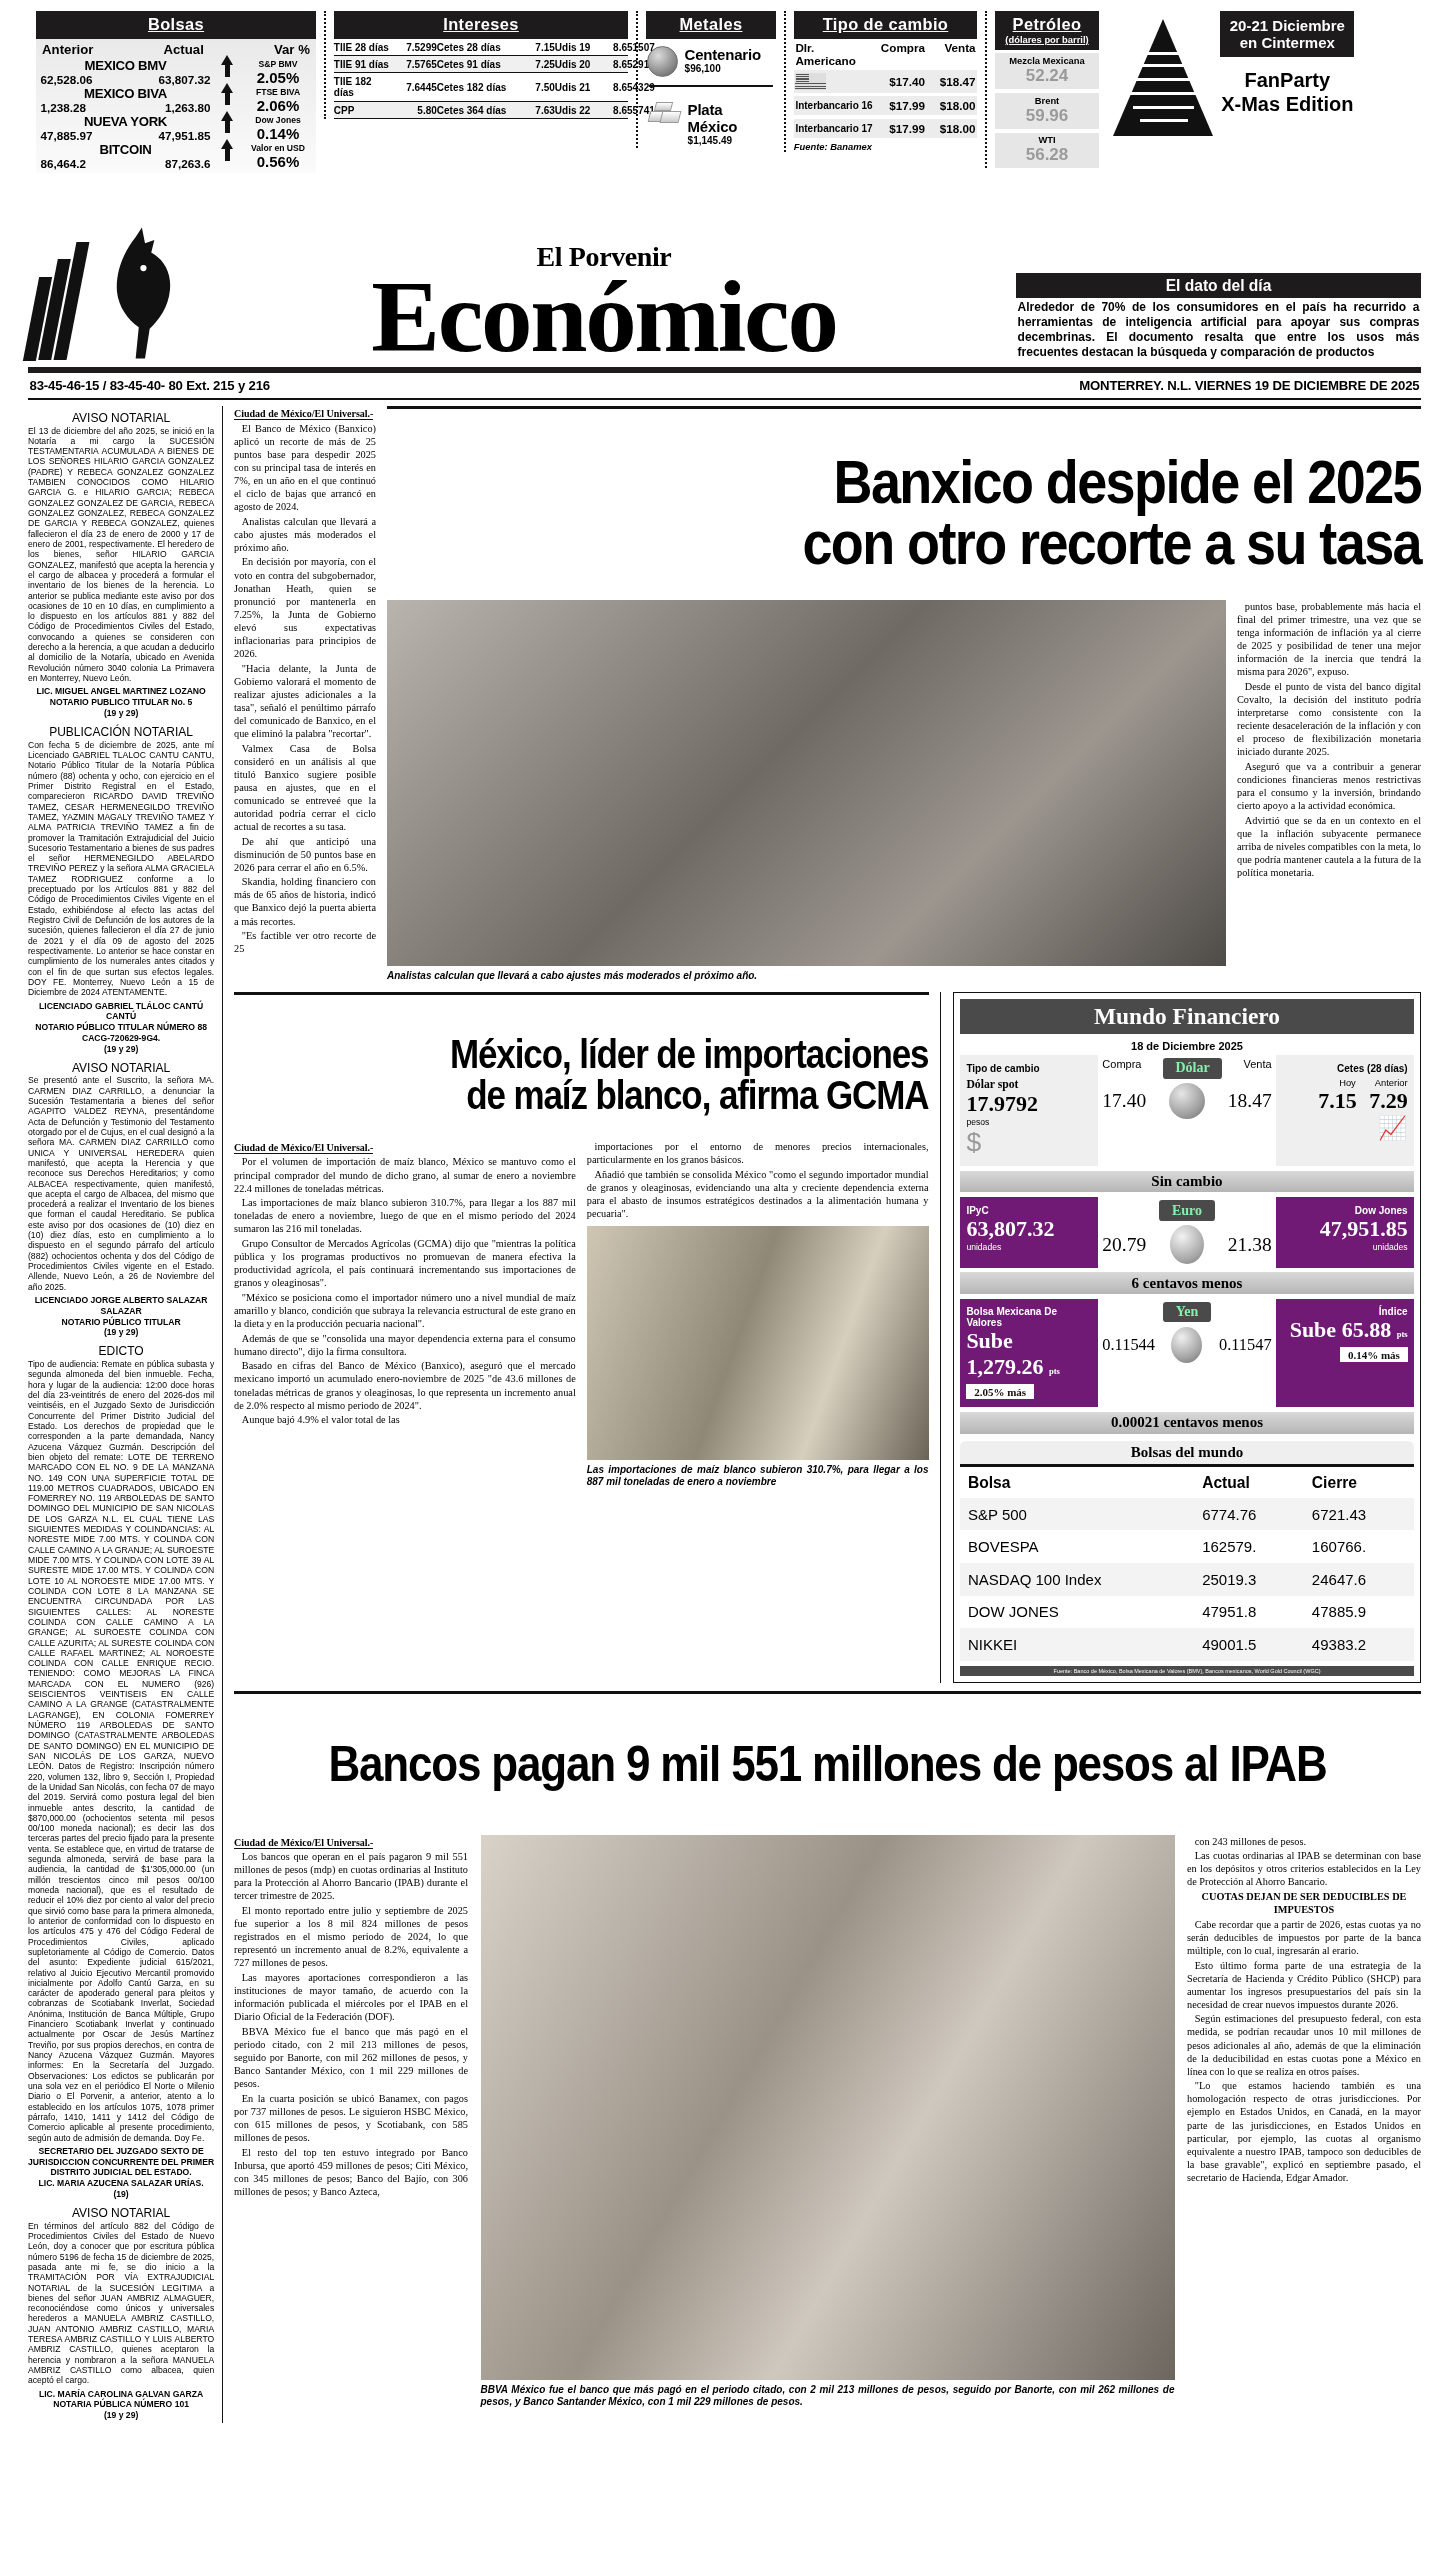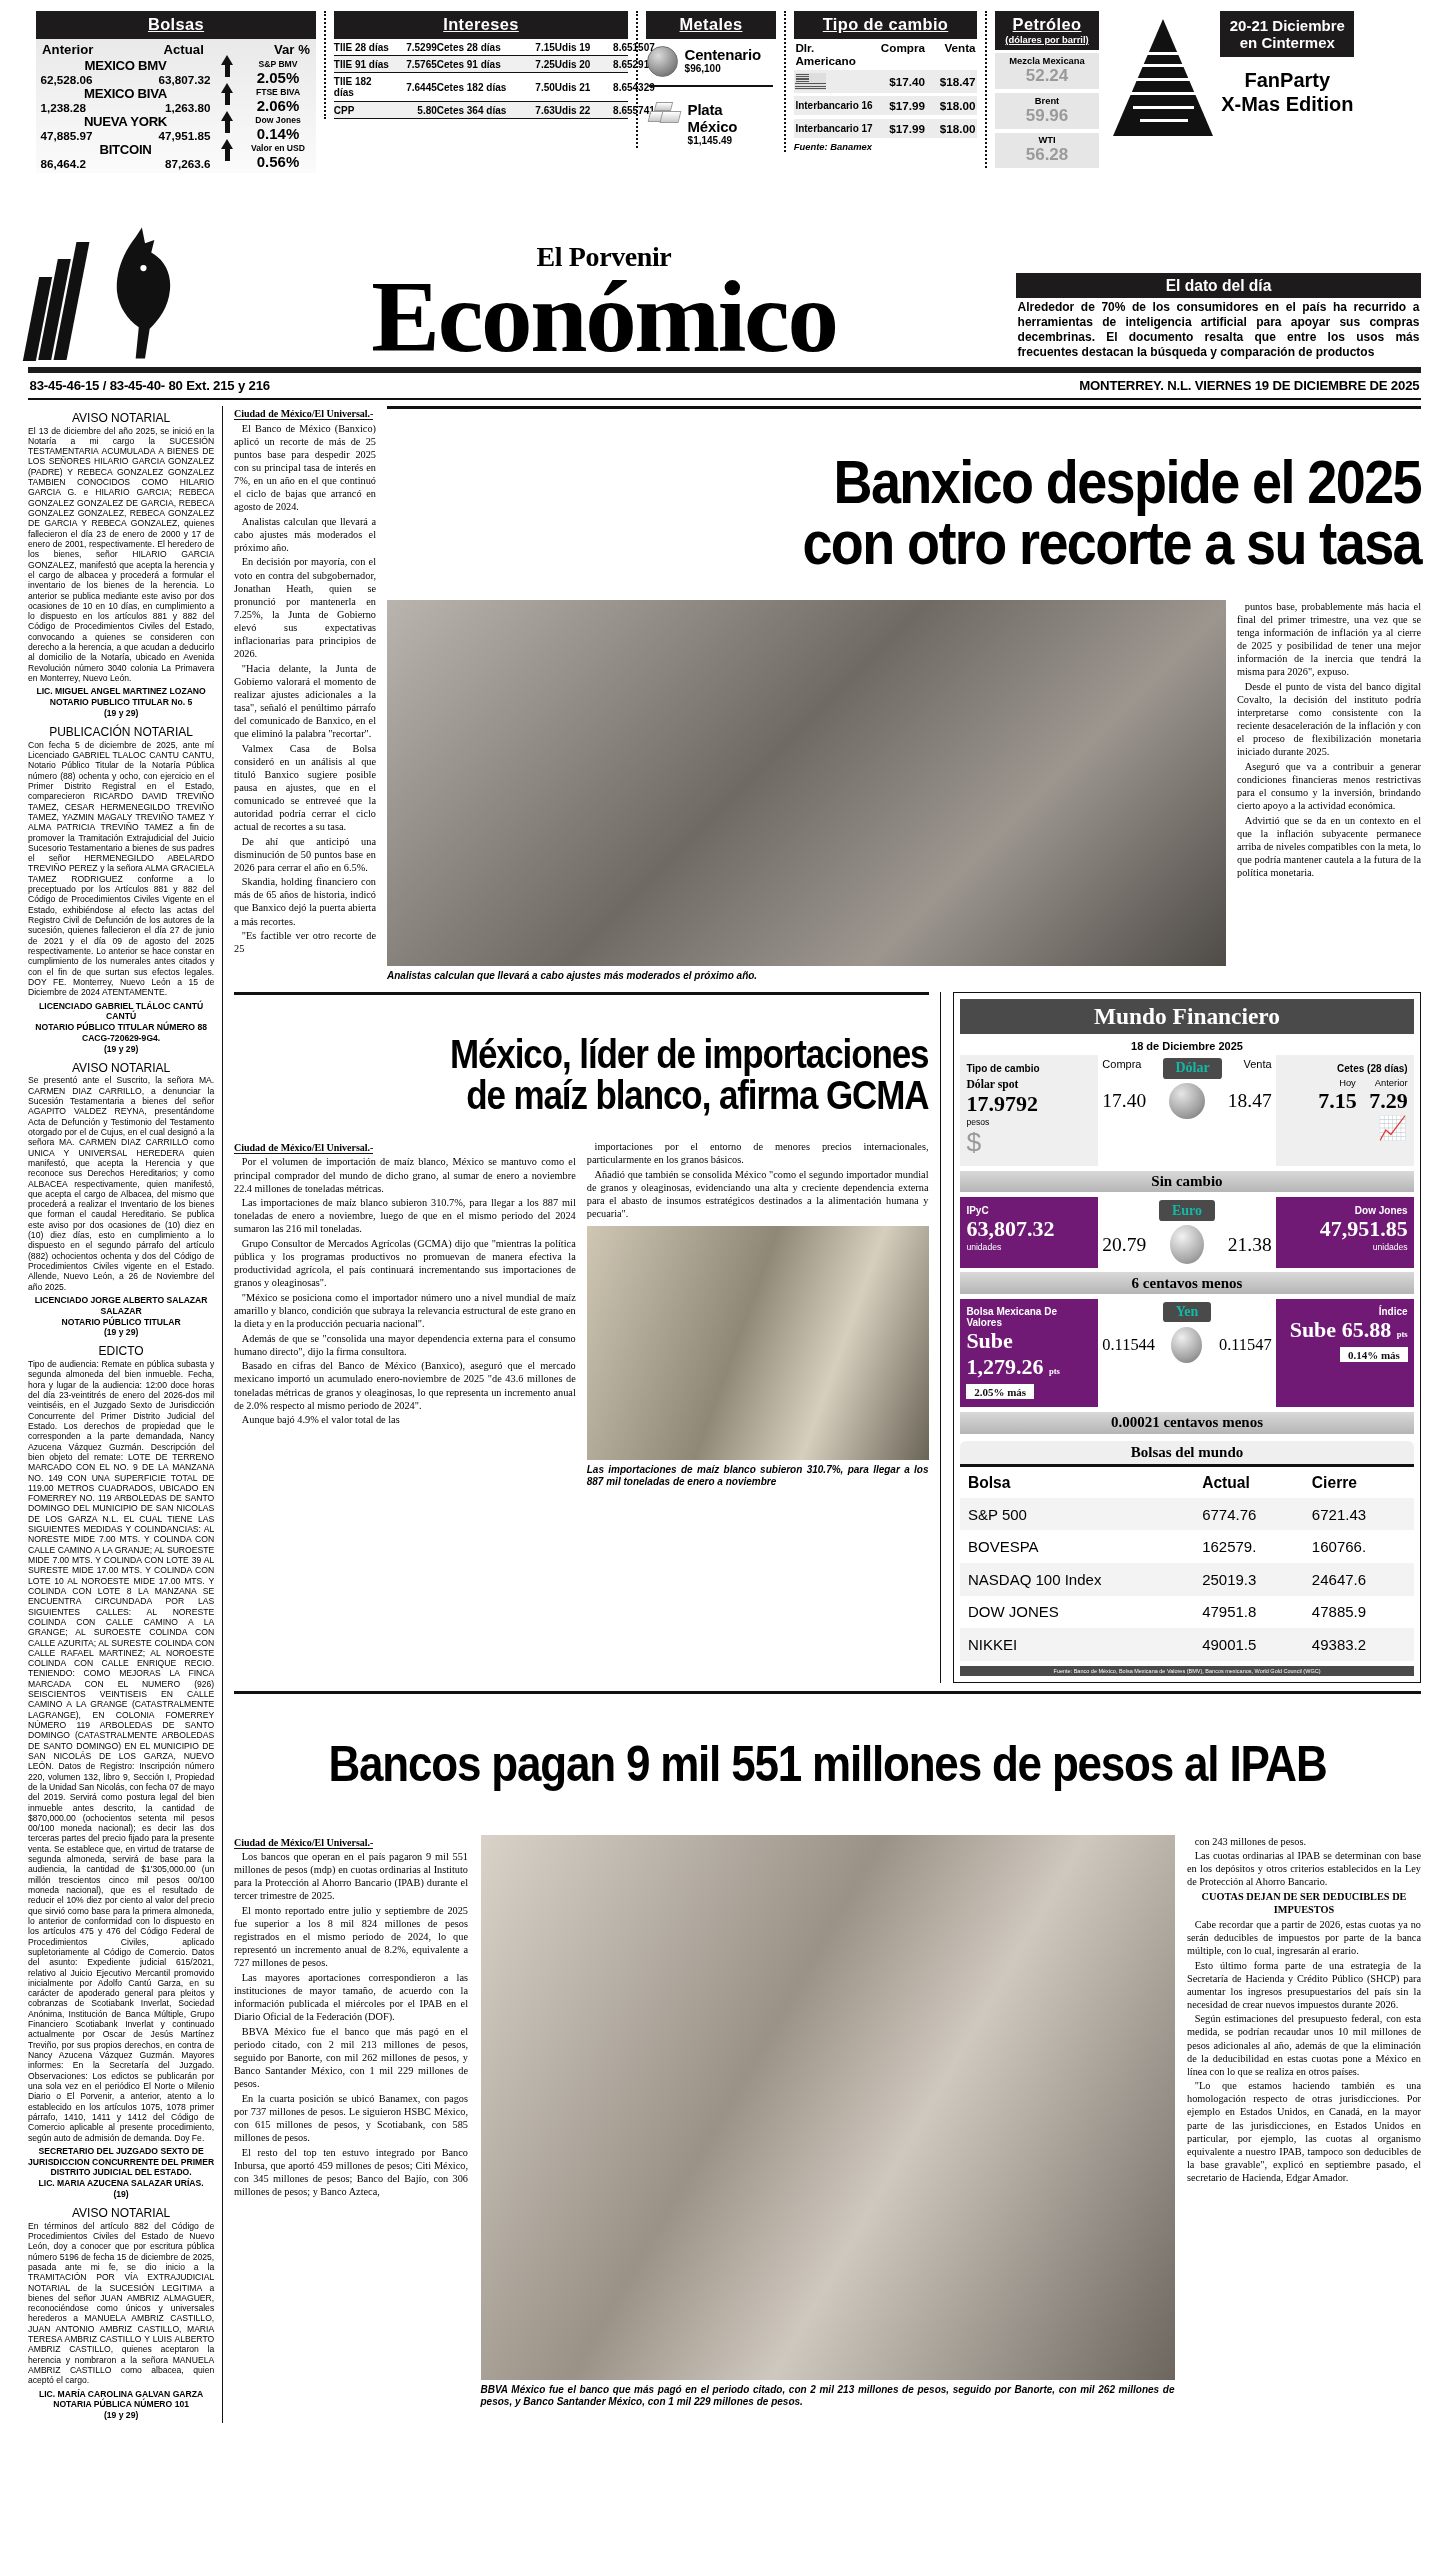--- a/index.html
+++ b/index.html
@@ -149,21 +149,21 @@
             font-family:"Liberation Serif", serif; padding:3.9px; }
   .mf-date { text-align:center; font-weight:bold; font-size:11px; padding:6.2px 0 3.1px;}
   .mf-grid { display:grid; grid-template-columns:1fr 1.3fr 1fr; }
   .mf-side { background:#efefef; padding:7.8px 6.2px; }
   .mf-side.dark { background:#701a75; color:#fff; }
   .mf-lbl { font-weight:bold; font-size:10px; }
   .mf-sub { font-family:"Liberation Serif", serif; font-weight:bold; font-size:11.7px; padding-top:4.7px;}
   .mf-big { font-family:"Liberation Serif", serif; font-size:22px; font-weight:bold; }
   .mf-unit { font-size:8.6px; }
   .mf-center { text-align:center; padding:3.1px 4.7px;}
-  .mf-chip { background:#4a4a4a; color:#14b8a6; font-family:"Liberation Serif", serif;
+  .mf-chip { background:#4a4a4a; color:#86efac; font-family:"Liberation Serif", serif;
              font-weight:bold; font-size:14px; padding:2.3px 12.5px; display:inline-block; border-radius:3.1px;}
   .mf-cv { display:flex; justify-content:space-between; align-items:center; font-family:"Liberation Serif", serif;
            font-size:19.5px; font-weight:normal; padding-top:4.7px;}
   .mf-band { background:linear-gradient(#d9d9d9,#b5b5b5); text-align:center;
              font-family:"Liberation Serif", serif; font-weight:bold; font-size:15px; padding:2.3px; margin:4.7px 0;}
   .mf-tag { background:#fff; color:#111; font-weight:bold; font-size:11px; display:inline-block;
             padding:1.6px 7.8px; margin-top:3.9px; font-family:"Liberation Serif", serif;}
   .bm-title { background:#efefef; text-align:center; font-family:"Liberation Serif", serif;
               font-weight:bold; font-size:15px; padding:3.1px; border-radius:6.2px 6.2px 0 0; margin-top:7.8px;}
   .bm-table { width:100%; border-collapse:collapse; font-size:15px; }

